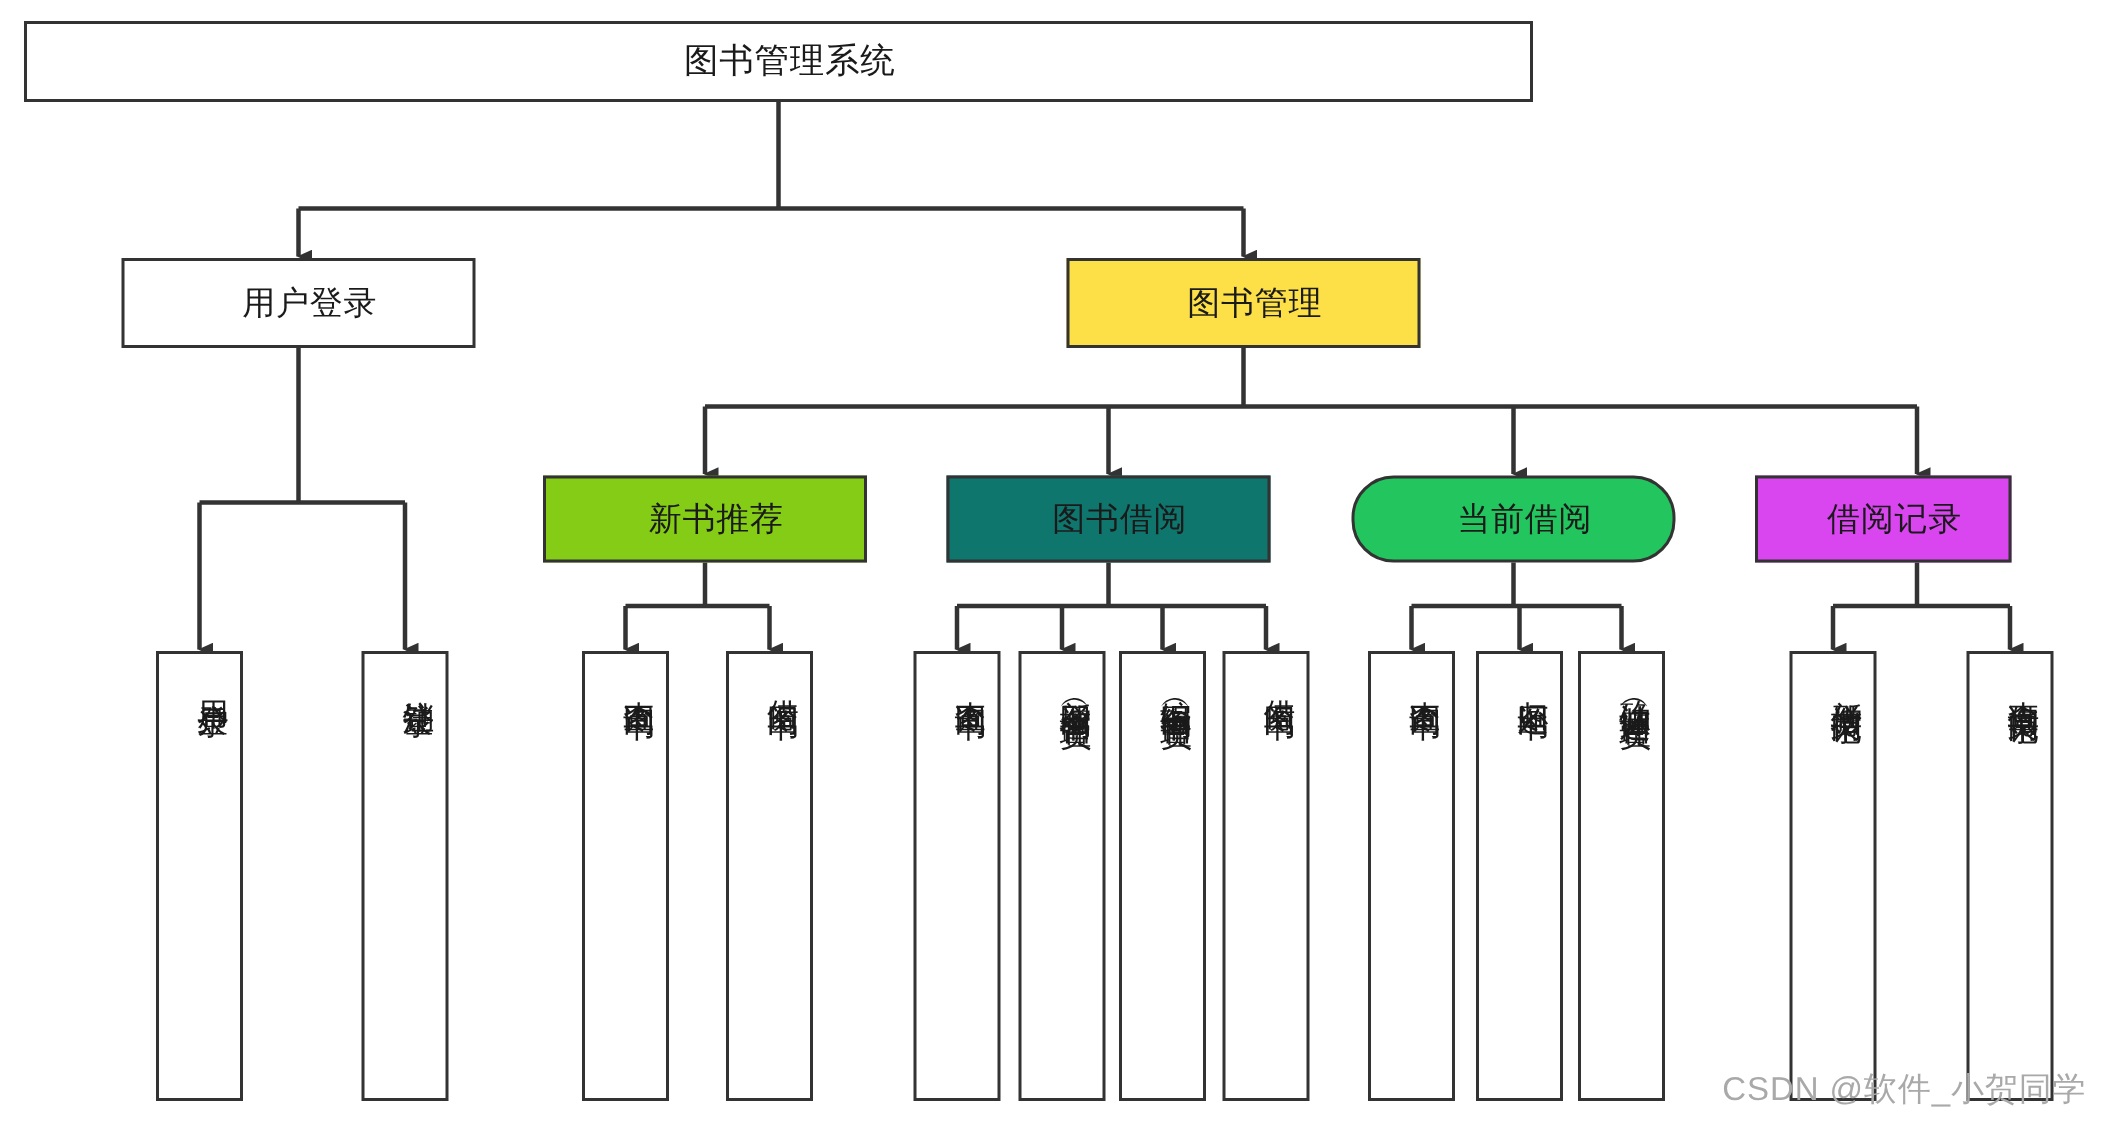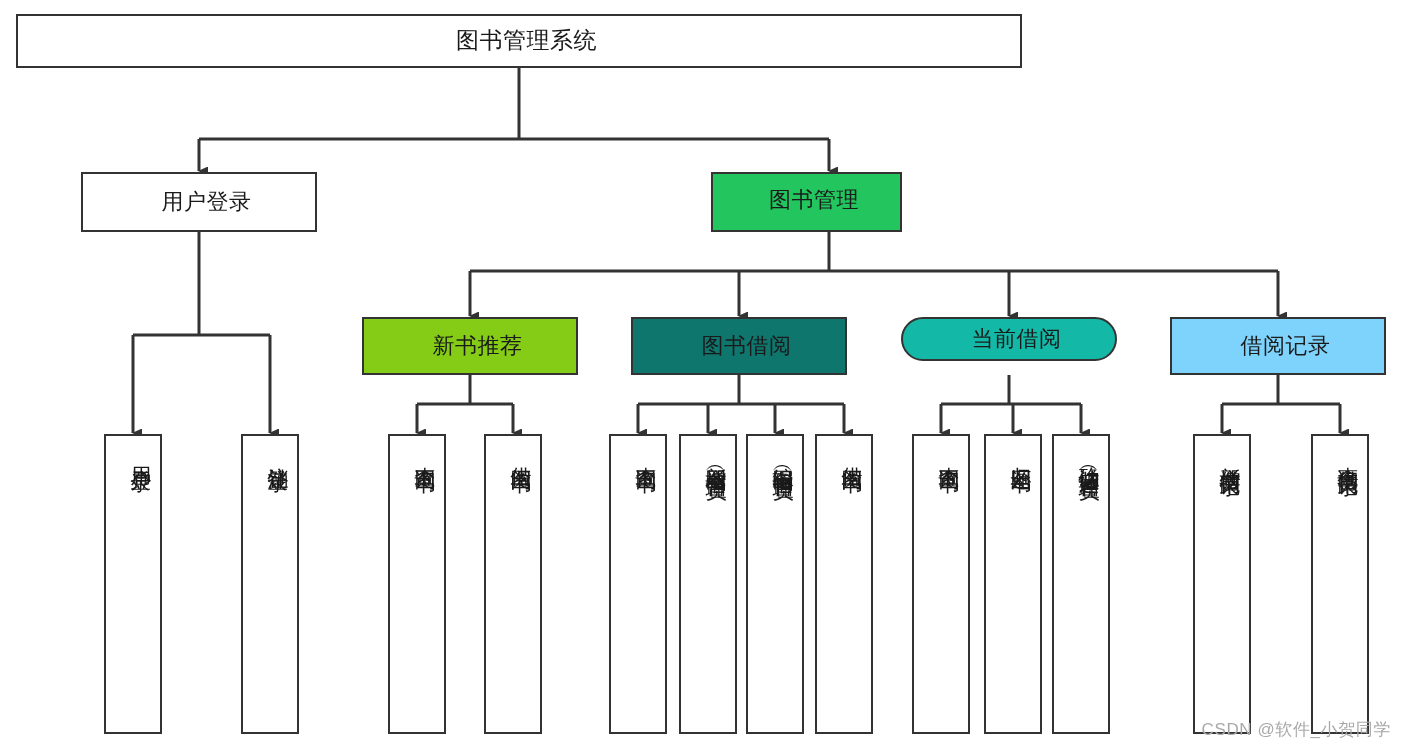--- a/index.html
+++ b/index.html
@@ -60,21 +60,21 @@
     line-height: 1.28;
     letter-spacing: 2px;
   }
   .node.root .node-label {
     font-size: 23px;
   }
   #watermark {
     position: absolute;
     right: 14px;
     bottom: 6px;
-    font-size: 17px;
+    font-size: 22px;
     color: #a9a9a9;
     letter-spacing: 0.6px;
     white-space: nowrap;
     user-select: none;
   }
 </style>
 </head>
 <body>
 
 <div id="diagram-root">
@@ -122,33 +122,33 @@
       </g>
   </svg>
 
   <div id="nodes">
       <div class="node horizontal root" style="left: 16px; top: 14px; width: 1006px; height: 54px; border-color: rgb(51, 51, 51); background: rgb(255, 255, 255);">
         <div class="node-label">图书管理系统</div>
       </div>
       <div class="node horizontal" style="left: 81px; top: 172px; width: 236px; height: 60px; border-color: rgb(51, 51, 51); background: rgb(255, 255, 255);">
         <div class="node-label">用户登录</div>
       </div>
-      <div class="node horizontal" style="left: 711px; top: 172px; width: 191px; height: 60px; border-color: rgb(51, 51, 51); background: #22c55e; font-family: Liberation Mono, monospace;">
+      <div class="node horizontal" style="left: 711px; top: 172px; width: 236px; height: 60px; border-color: rgb(51, 51, 51); background: #fde047;">
         <div class="node-label">图书管理</div>
       </div>
       <div class="node horizontal" style="left: 362px; top: 317px; width: 216px; height: 58px; border-color: rgb(51, 51, 51); background: #84cc16;">
         <div class="node-label">新书推荐</div>
       </div>
       <div class="node horizontal" style="left: 631px; top: 317px; width: 216px; height: 58px; border-color: rgb(51, 51, 51); background: #0f766e;">
         <div class="node-label">图书借阅</div>
       </div>
-      <div class="node horizontal" style="left: 901px; top: 317px; width: 216px; height: 44px; border-color: rgb(51, 51, 51); background: #14b8a6; border-radius: 28px;">
+      <div class="node horizontal" style="left: 901px; top: 317px; width: 216px; height: 58px; border-color: rgb(51, 51, 51); background: #22c55e; border-radius: 28px;">
         <div class="node-label">当前借阅</div>
       </div>
-      <div class="node horizontal" style="left: 1170px; top: 317px; width: 216px; height: 58px; border-color: rgb(51, 51, 51); background: #7dd3fc;">
+      <div class="node horizontal" style="left: 1170px; top: 317px; width: 171px; height: 58px; border-color: rgb(51, 51, 51); background: #d946ef;">
         <div class="node-label">借阅记录</div>
       </div>
       <div class="node vertical" style="left: 104px; top: 434px; width: 58px; height: 300px; border-color: rgb(51, 51, 51); background: rgb(255, 255, 255);">
         <div class="node-label">用户登录</div>
       </div>
       <div class="node vertical" style="left: 241px; top: 434px; width: 58px; height: 300px; border-color: rgb(51, 51, 51); background: rgb(255, 255, 255);">
         <div class="node-label">注销登录</div>
       </div>
       <div class="node vertical" style="left: 388px; top: 434px; width: 58px; height: 300px; border-color: rgb(51, 51, 51); background: rgb(255, 255, 255);">
         <div class="node-label">查询图书</div>

